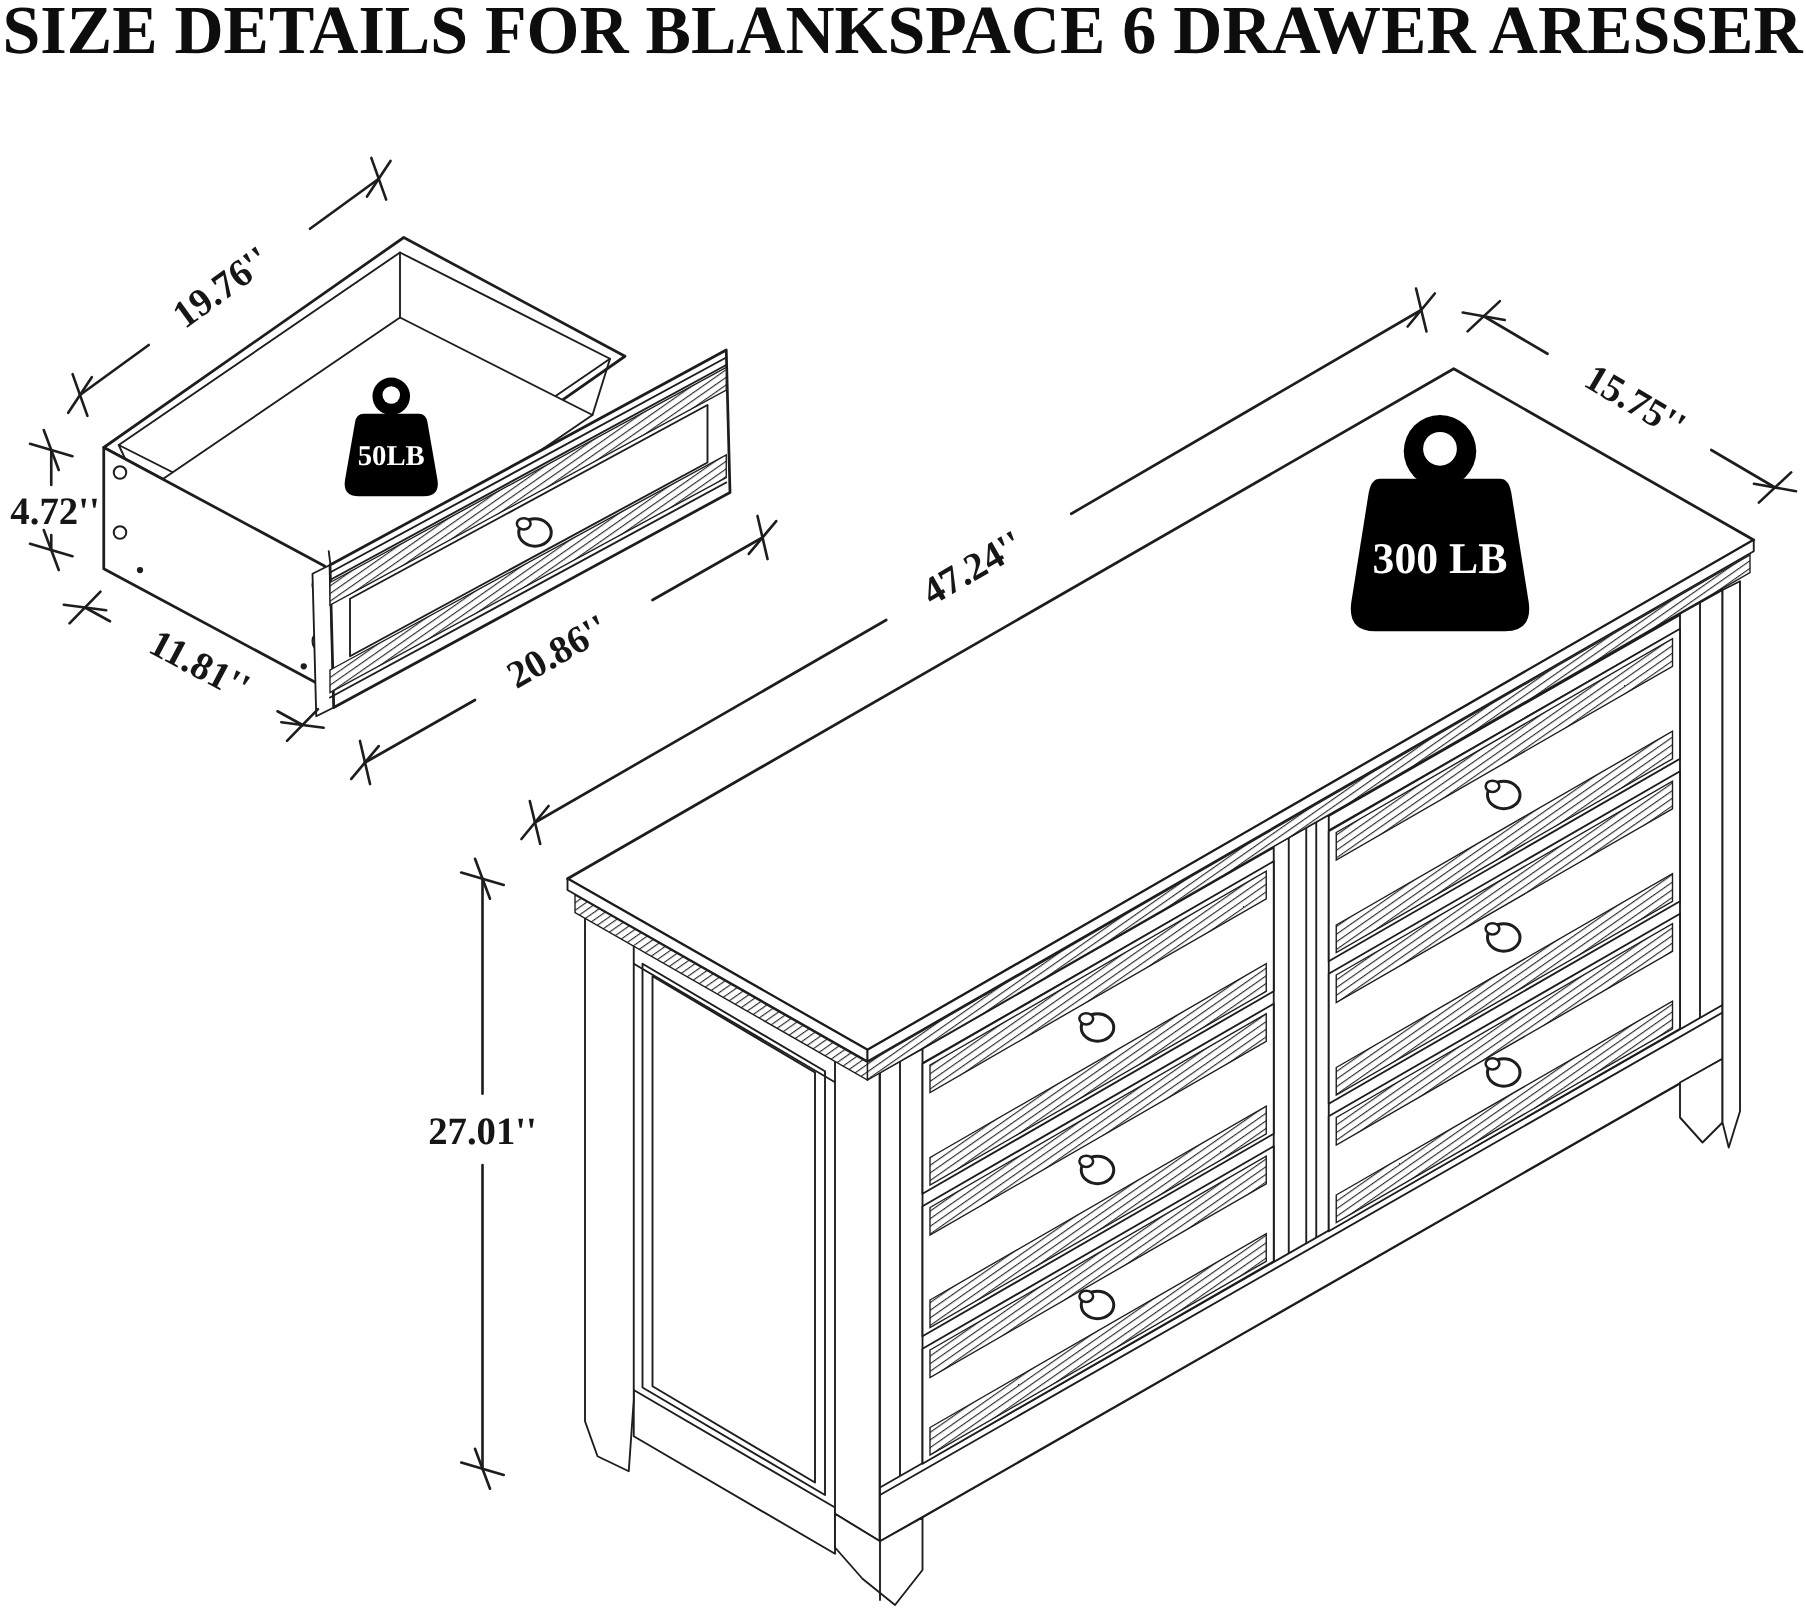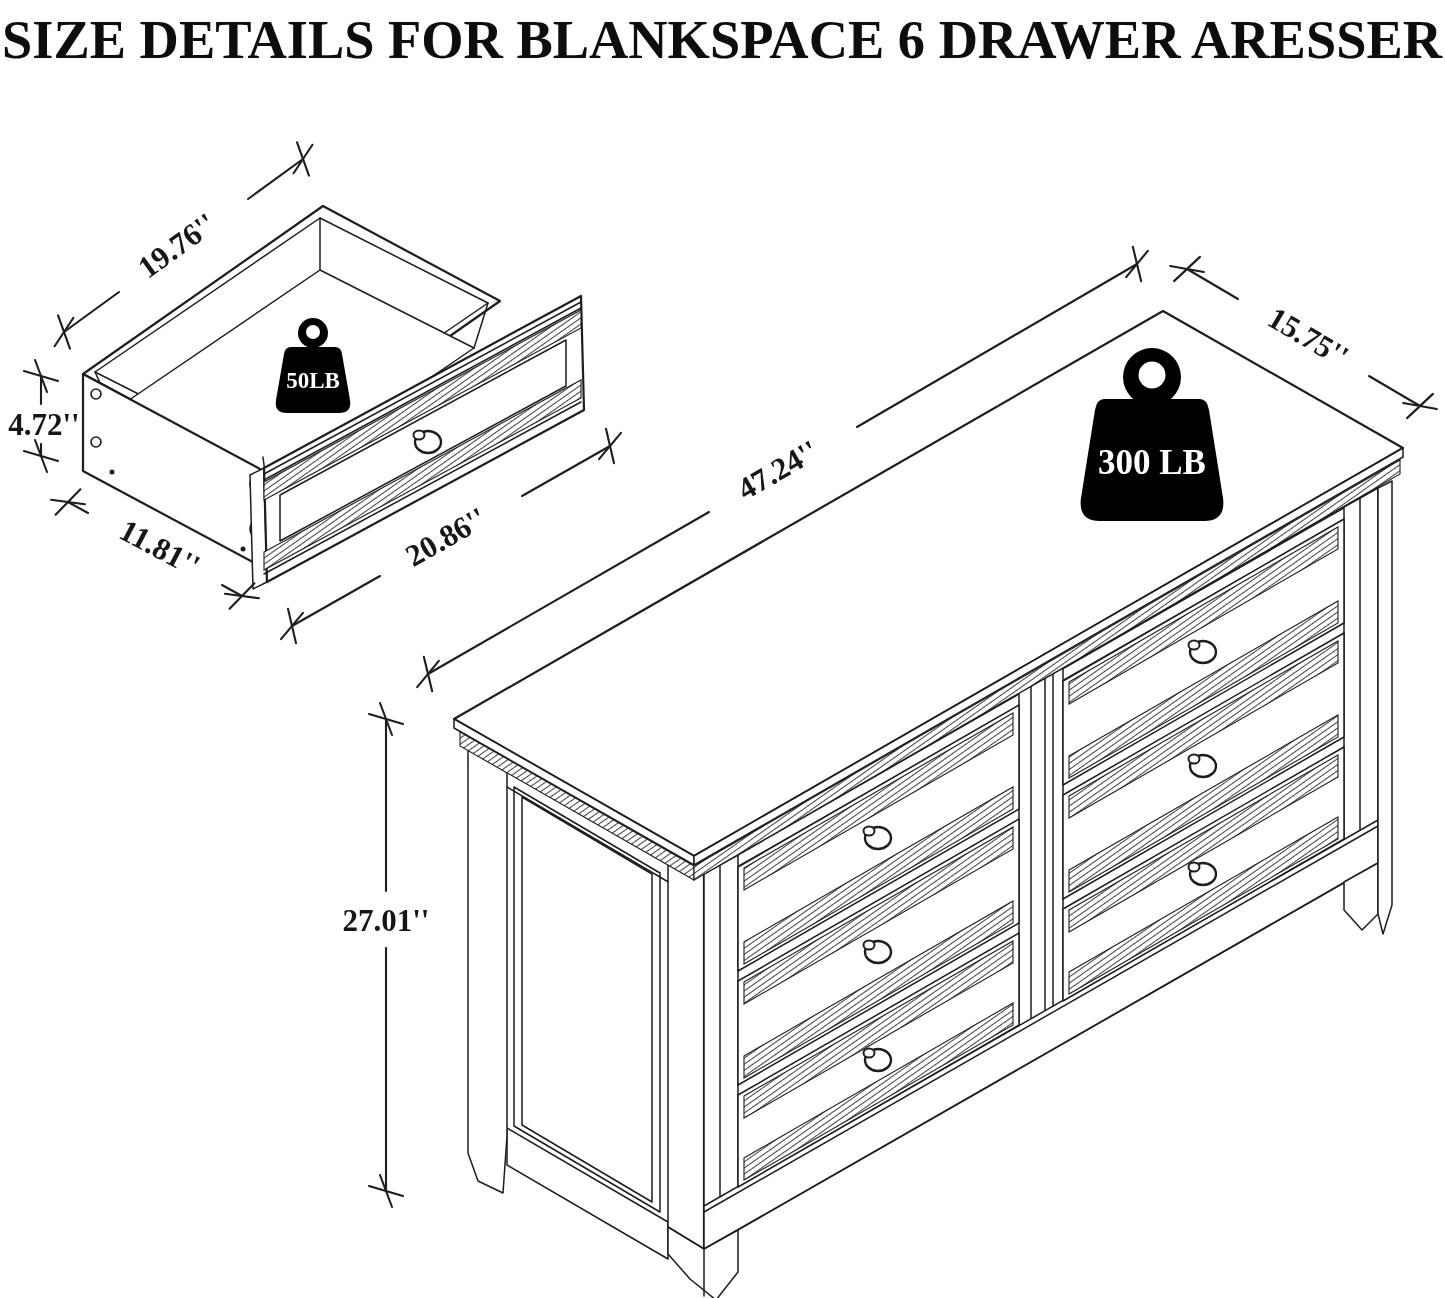--- a/index.html
+++ b/index.html
@@ -1,17 +1,17 @@
 <!DOCTYPE html>
 <html><head>
 <meta charset="utf-8">
 <style>
   html,body{margin:0;padding:0;background:#ffffff;}
   body{width:1445px;height:1298px;position:relative;font-family:"Liberation Serif",serif;}
-  .stage{position:absolute;inset:0;margin-top:16px;}
+  .stage{position:absolute;inset:0;}
   svg{display:block;}
   .pg{fill:#ffffff;stroke:#1d1d1d;stroke-width:2.2;stroke-linejoin:round;}
   .pgt{fill:#ffffff;stroke:#1d1d1d;stroke-width:1.5;stroke-linejoin:round;}
   .open{fill:none;stroke:#1d1d1d;stroke-width:1.5;stroke-linejoin:round;}
   .ln{fill:none;stroke:#1d1d1d;stroke-width:1.5;stroke-linecap:round;}
   .hb{fill:url(#hatch);stroke:#1d1d1d;stroke-width:1.1;}
   .dim{fill:none;stroke:#1d1d1d;stroke-width:2.1;stroke-linecap:round;}
   .tick{stroke:#1d1d1d;stroke-width:2.1;stroke-linecap:round;}
   .dimtxt{font-family:"Liberation Serif",serif;font-weight:bold;font-size:31px;fill:#161616;}
   .badgetxt{font-family:"Liberation Serif",serif;font-weight:bold;fill:#ffffff;}

